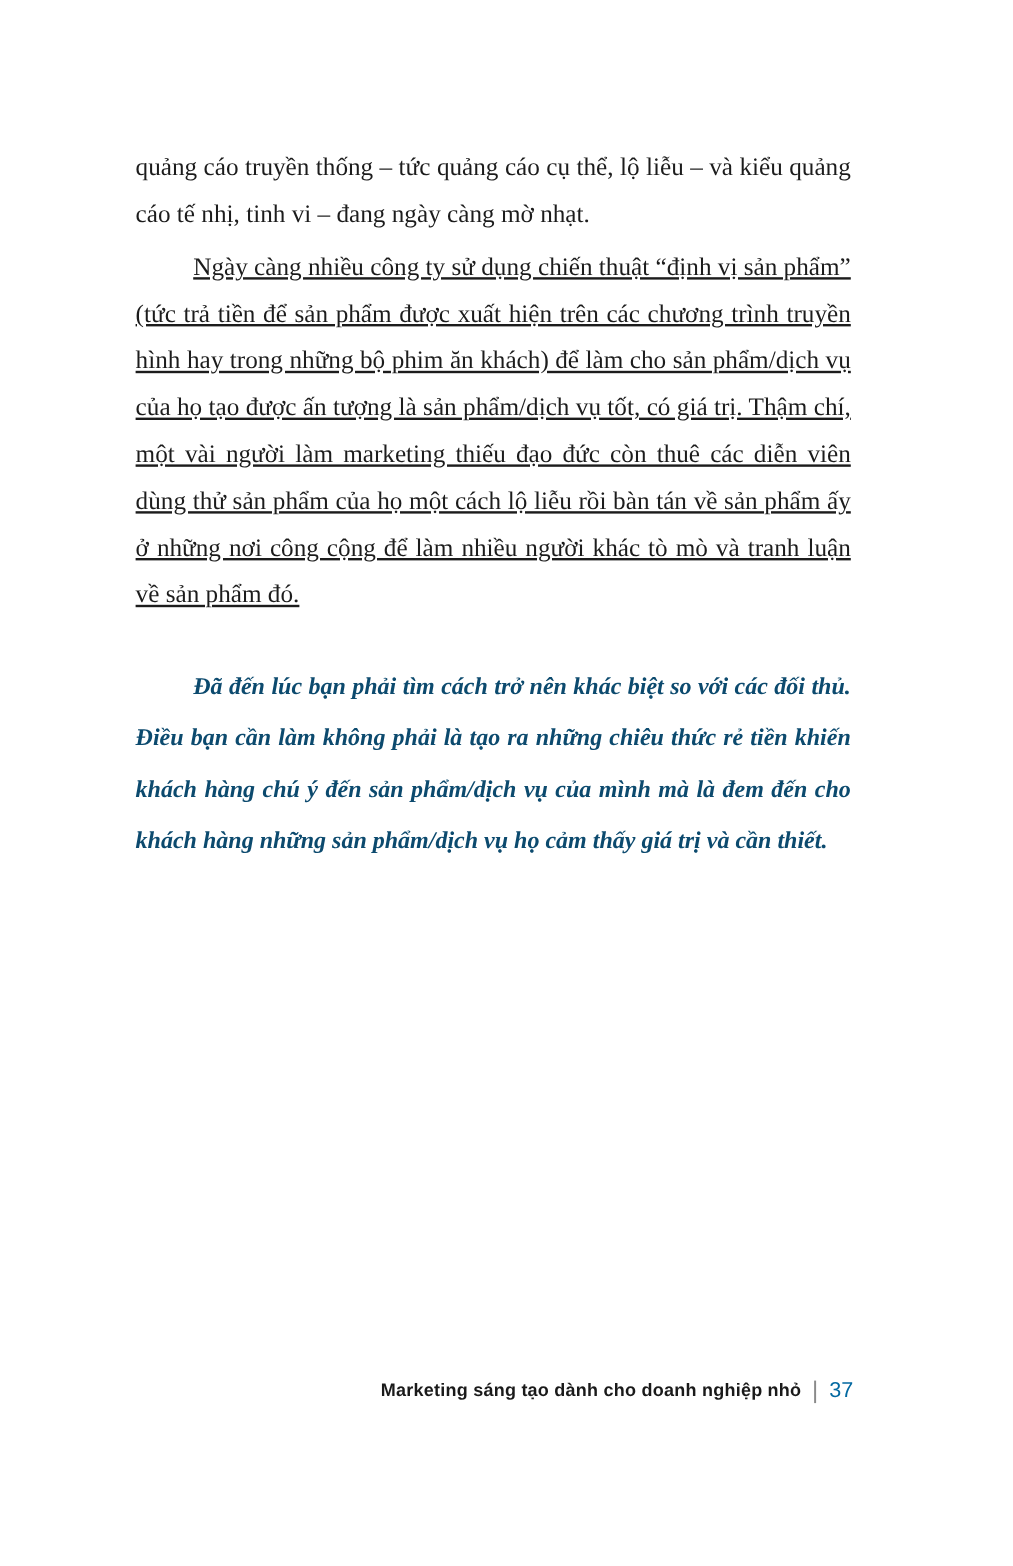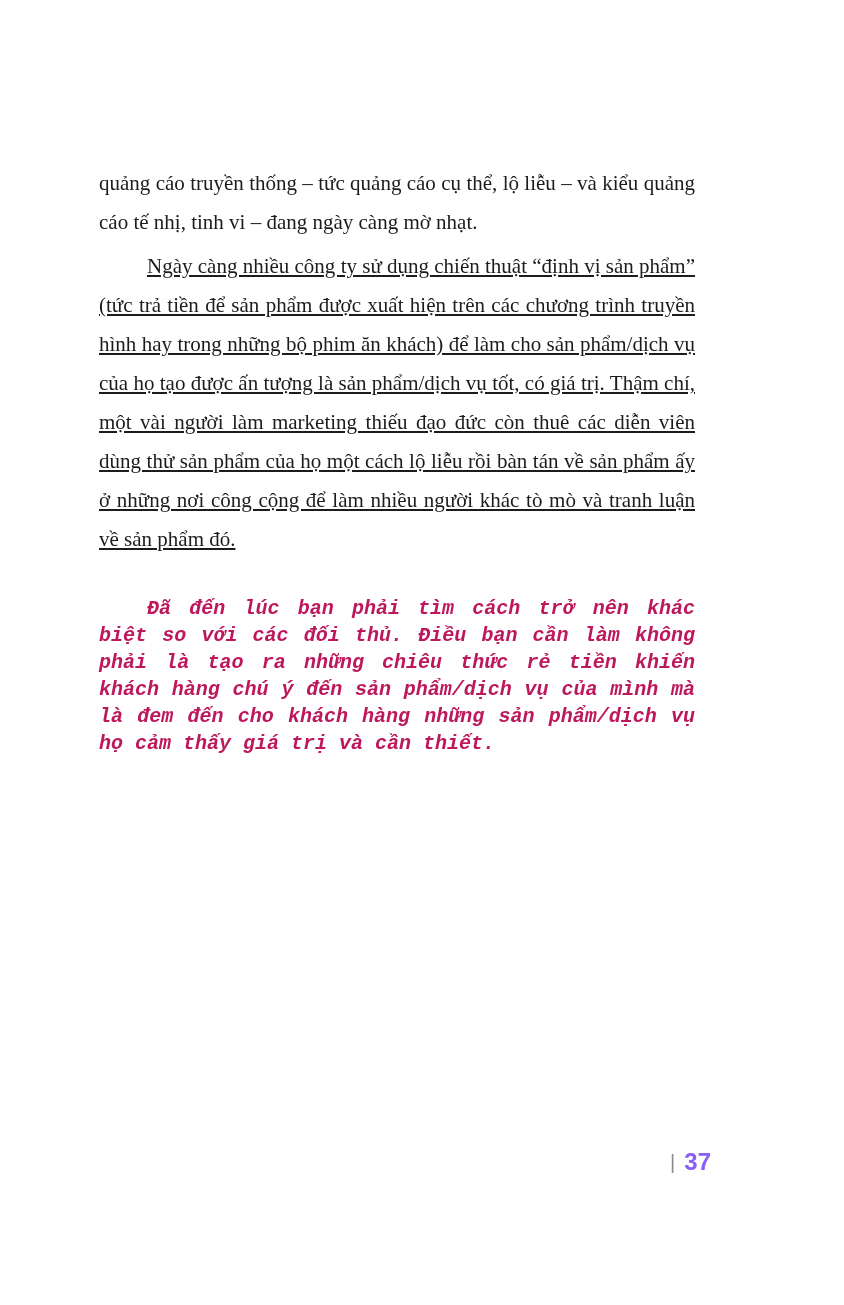--- a/index.html
+++ b/index.html
@@ -12,48 +12,47 @@
     width: 844px;
     height: 1305px;
     background: #ffffff;
     overflow: hidden;
     font-family: "Liberation Serif", serif;
     color: #1c1c1c;
   }
   .content {
     position: absolute;
     top: 120px;
-    left: 99px;
+    left: 113px;
     width: 596px;
-    margin-top: 44px;
   }
   .body-para {
     margin: 0;
     font-size: 21px;
     line-height: 39px;
     text-align: justify;
     text-justify: inter-word;
     color: #1c1c1c;
   }
   .body-para.indent {
     margin-top: 5px;
     text-indent: 48px;
     text-decoration: underline;
   }
   .emphasis-para {
     margin: 36px 0 0 0;
-    font-family: Liberation Mono, monospace;
+    font-family: Liberation Serif, serif;
     font-weight: bold;
     font-style: italic;
     font-size: 20px;
-    line-height: 27px;
+    line-height: 43px;
     text-align: justify;
     text-justify: inter-word;
     text-indent: 48px;
-    color: #be185d;
+    color: #0c4a6e;
   }
   .footer {
     position: absolute;
     top: 1148px;
     right: 133px;
     display: flex;
     align-items: center;
     white-space: nowrap;
   }
   .footer-title {
@@ -66,36 +65,37 @@
   .footer-divider {
     font-family: "Liberation Sans", sans-serif;
     font-weight: 300;
     font-size: 20px;
     color: #8a8a8a;
     margin: 0 9px;
     line-height: 1;
   }
   .footer-page {
     font-family: "Liberation Sans", sans-serif;
-    font-weight: bold;
-    font-size: 24px;
-    color: #8b5cf6;
+    font-weight: normal;
+    font-size: 18px;
+    color: #0369a1;
   }
 </style>
 </head>
 <body>
 
 <div class="page">
 
   <main class="content">
     <p class="body-para">quảng cáo truyền thống – tức quảng cáo cụ thể, lộ liễu – và kiểu quảng cáo tế nhị, tinh vi – đang ngày càng mờ nhạt.</p>
 
     <p class="body-para indent">Ngày càng nhiều công ty sử dụng chiến thuật “định vị sản phẩm” (tức trả tiền để sản phẩm được xuất hiện trên các chương trình truyền hình hay trong những bộ phim ăn khách) để làm cho sản phẩm/dịch vụ của họ tạo được ấn tượng là sản phẩm/dịch vụ tốt, có giá trị. Thậm chí, một vài người làm marketing thiếu đạo đức còn thuê các diễn viên dùng thử sản phẩm của họ một cách lộ liễu rồi bàn tán về sản phẩm ấy ở những nơi công cộng để làm nhiều người khác tò mò và tranh luận về sản phẩm đó.</p>
 
     <p class="emphasis-para">Đã đến lúc bạn phải tìm cách trở nên khác biệt so với các đối thủ. Điều bạn cần làm không phải là tạo ra những chiêu thức rẻ tiền khiến khách hàng chú ý đến sản phẩm/dịch vụ của mình mà là đem đến cho khách hàng những sản phẩm/dịch vụ họ cảm thấy giá trị và cần thiết.</p>
   </main>
 
   <footer class="footer">
+    <span class="footer-title">Marketing sáng tạo dành cho doanh nghiệp nhỏ</span>
     <span class="footer-divider">|</span>
     <span class="footer-page">37</span>
   </footer>
 
 </div>
 
 </body></html>

